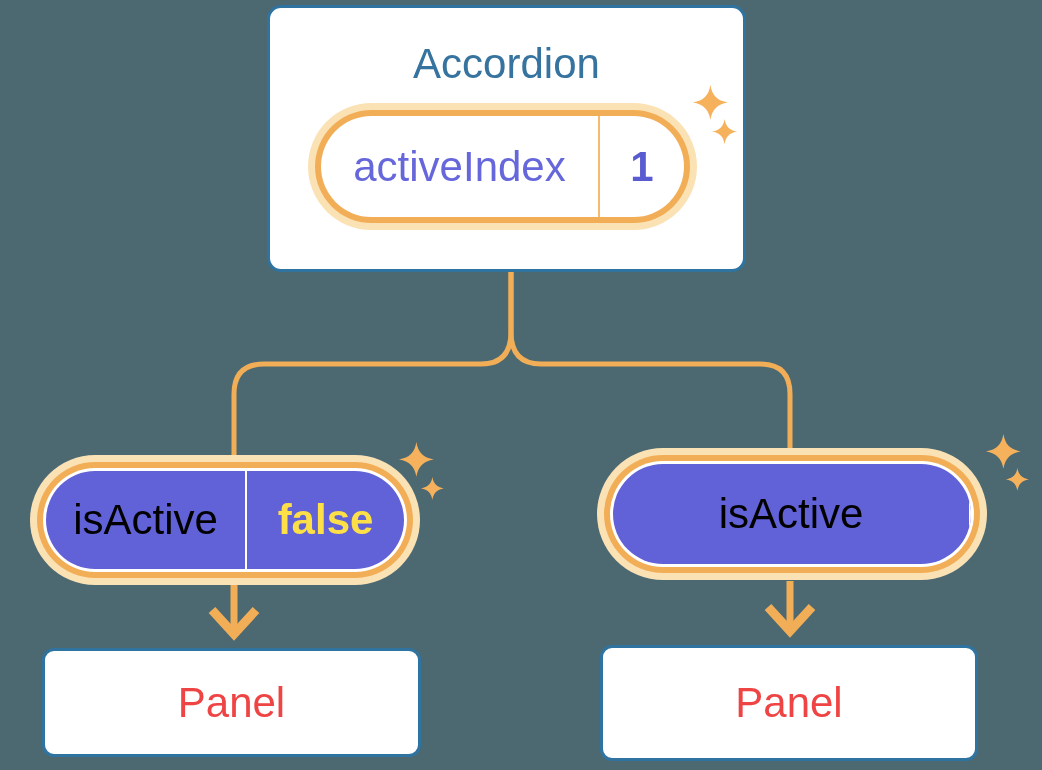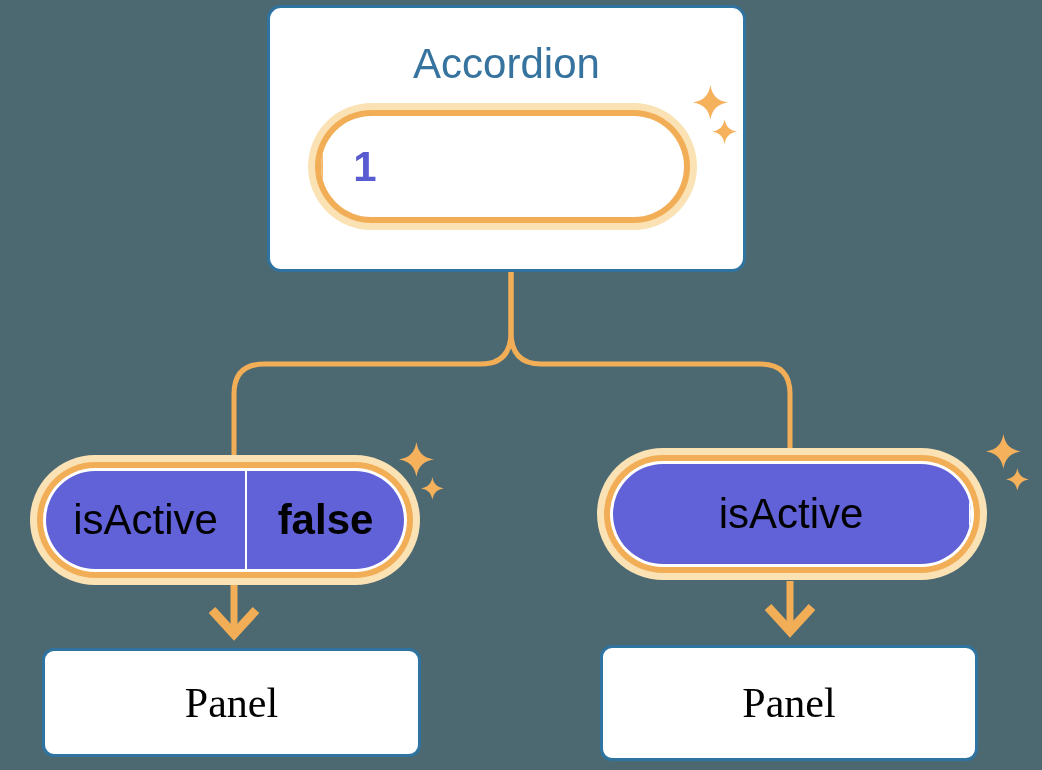--- a/index.html
+++ b/index.html
@@ -92,41 +92,40 @@
   
   .pill.state-pill { left: 308px; top: 103px; width: 389px; height: 127px; z-index: 2; }
   .state-pill .cell.key { color: #6767DC; font-weight: 400; }
   .state-pill .cell.val { color: #585CD0; font-weight: 700; flex: 0 0 84px; }
 
   
   .pill.prop-pill { z-index: 2; }
   .pill.pill-false { left: 30px;  top: 455px; width: 390px; height: 130px; }
   .pill.pill-true  { left: 597px; top: 448px; width: 390px; height: 132px; }
   .prop-pill .cell.key { color: #000000; font-weight: 400; }
-  .prop-pill .cell.val { color: #000000; font-weight: 700; }
+  .prop-pill .cell.val { color: #fde047; font-weight: 700; }
   .pill-false .cell.val { flex: 0 0 157px; }
   .pill-true  .cell.val { flex: 0 0 139px; }
 
   
   .panel {
     position: absolute;
     box-sizing: border-box;
     background: #ffffff;
     border: 3px solid #2F73A1;
     border-radius: 12px;
     display: flex;
     align-items: center;
     justify-content: center;
     z-index: 2;
   }
   .panel-label {
-    color: #000000;
+    color: #ef4444;
     font-size: 42px;
     font-weight: 500;
-    font-family: Liberation Serif, serif;
   }
   .panel.panel-left  { left: 42px;  top: 648px; width: 379px; height: 109px; }
   .panel.panel-right { left: 600px; top: 645px; width: 378px; height: 116px; }
 </style>
 </head>
 <body>
 
 <div class="stage">
 
   <svg class="layer lines" viewBox="0 0 1042 770">
@@ -144,20 +143,21 @@
   </svg>
 
   <div class="card">
     <div class="card-title">Accordion</div>
   </div>
 
   <div class="pill state-pill">
     <div class="halo">
       <div class="ring">
         <div class="pill-body white-body">
+          <span class="cell key">activeIndex</span>
           <div class="vdiv orange-div"></div>
           <span class="cell val">1</span>
         </div>
       </div>
     </div>
   </div>
 
   <div class="pill prop-pill pill-false">
     <div class="halo">
       <div class="ring">

